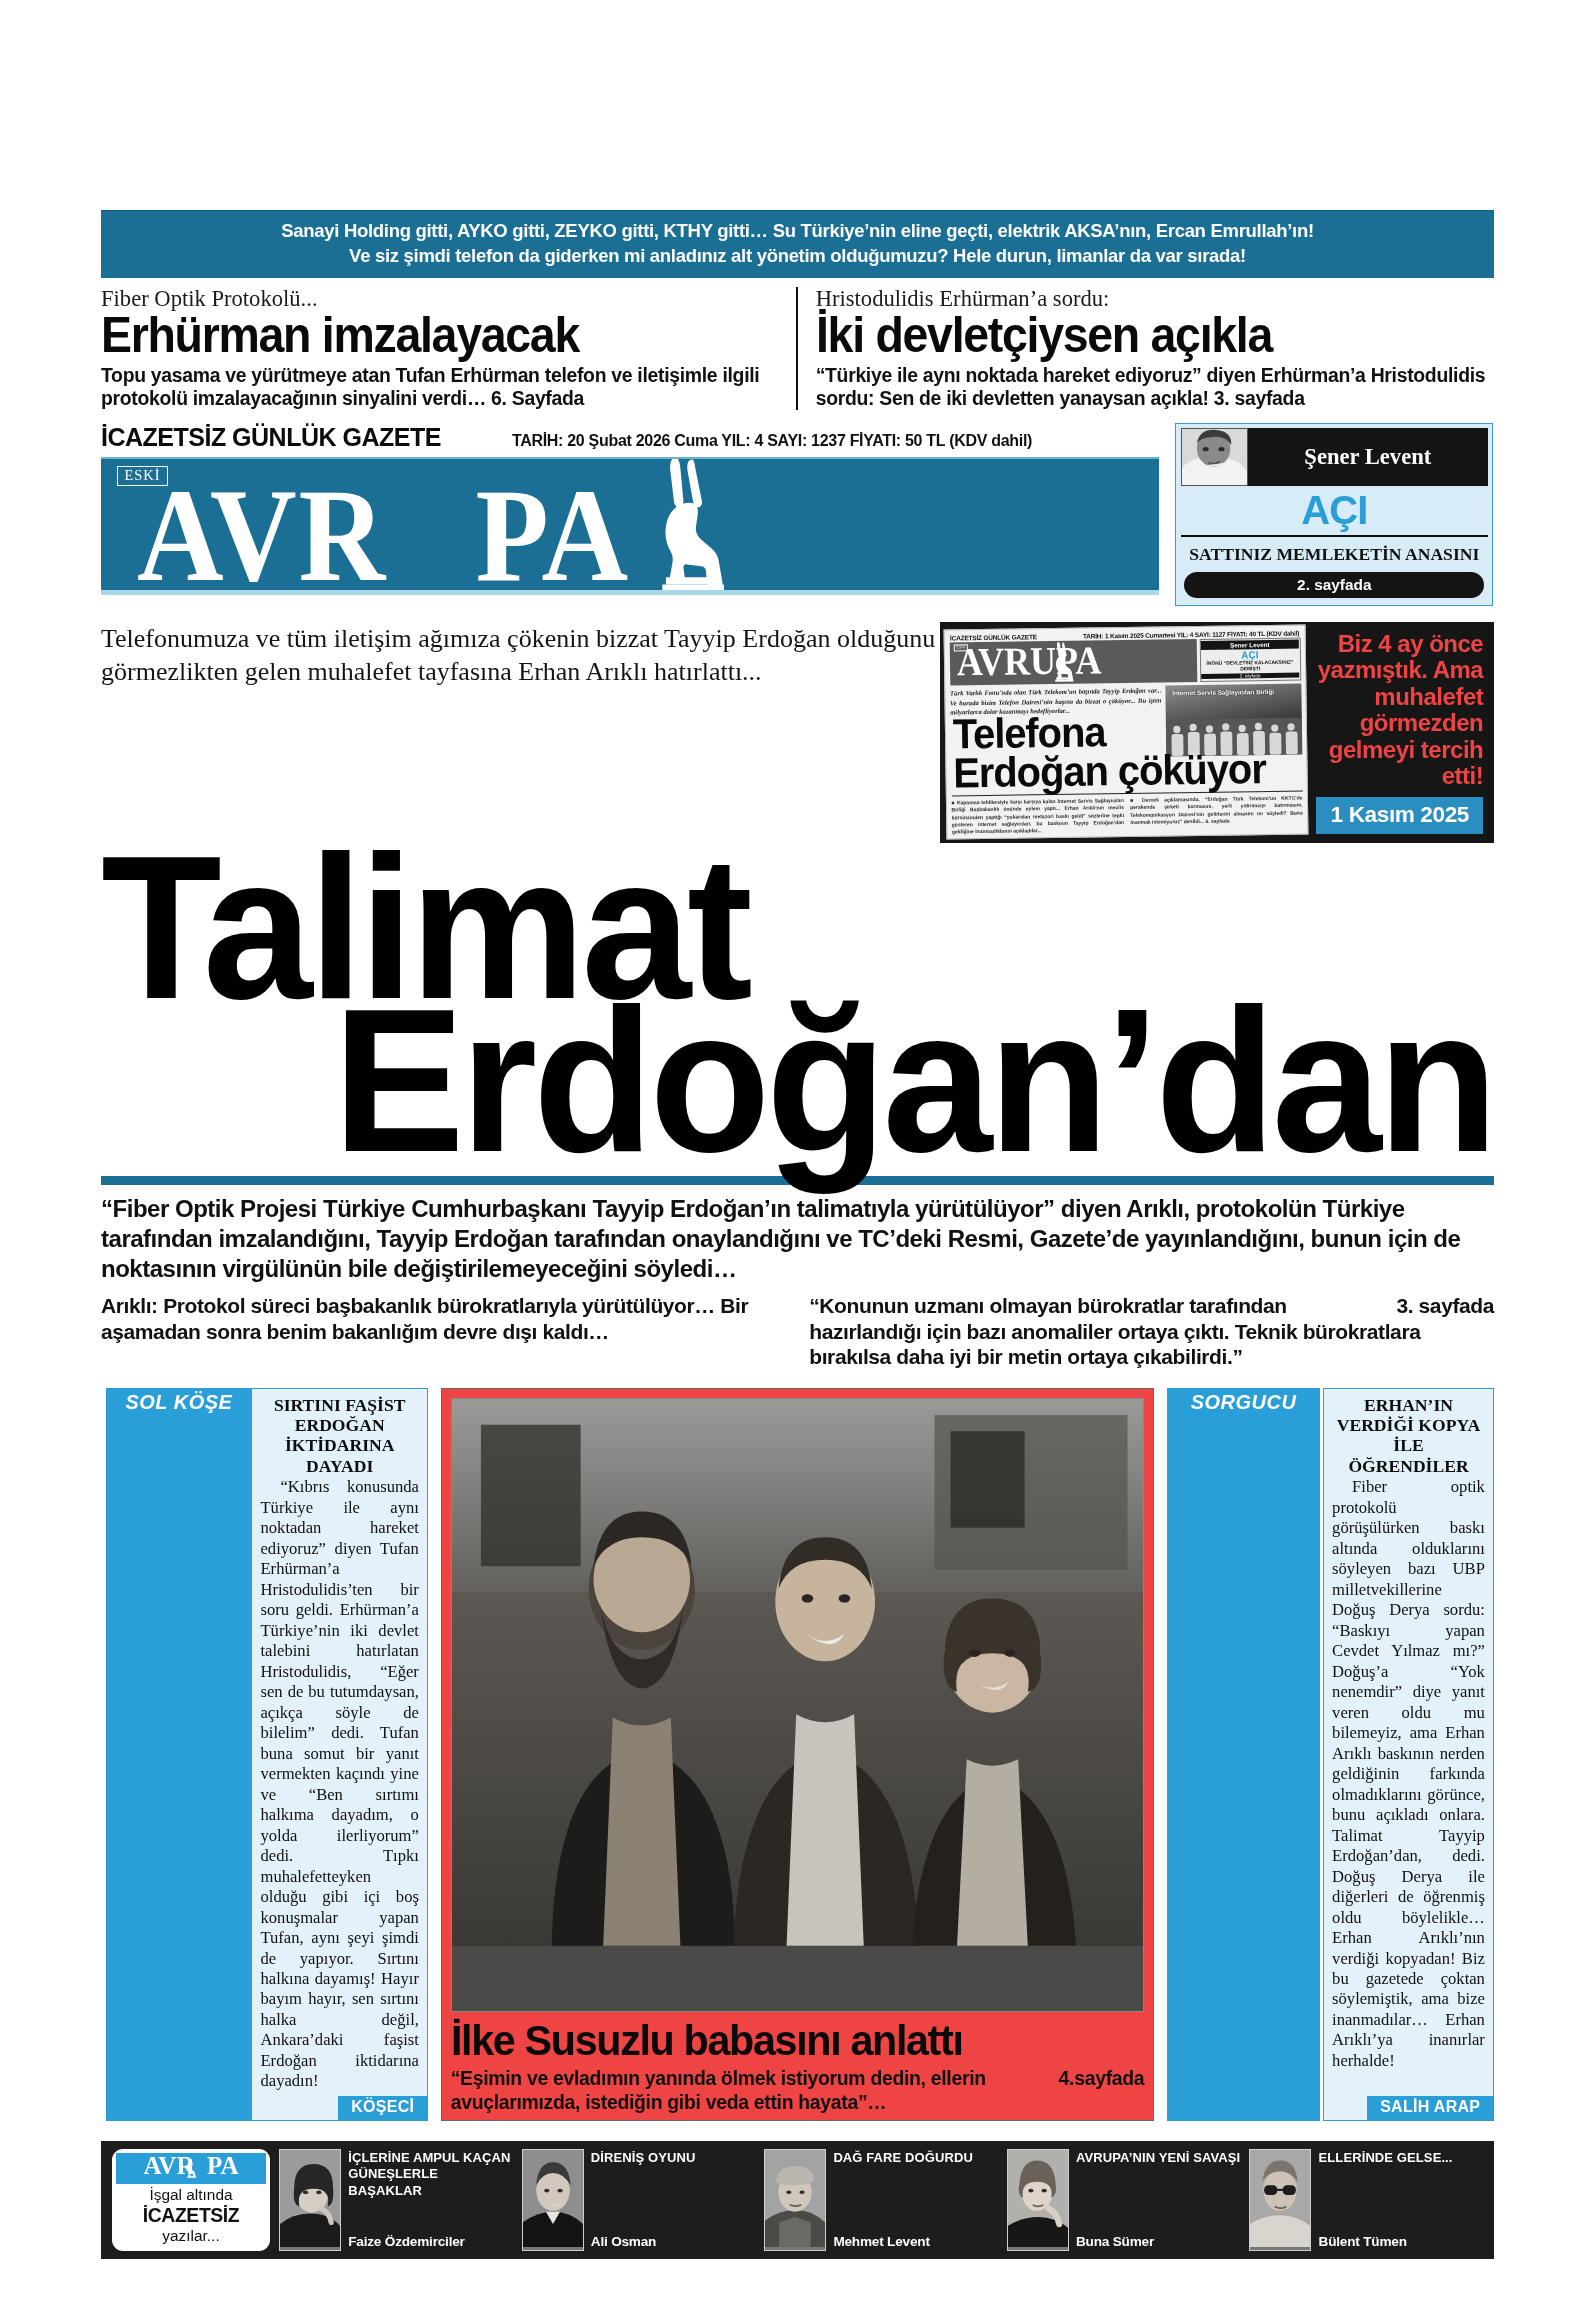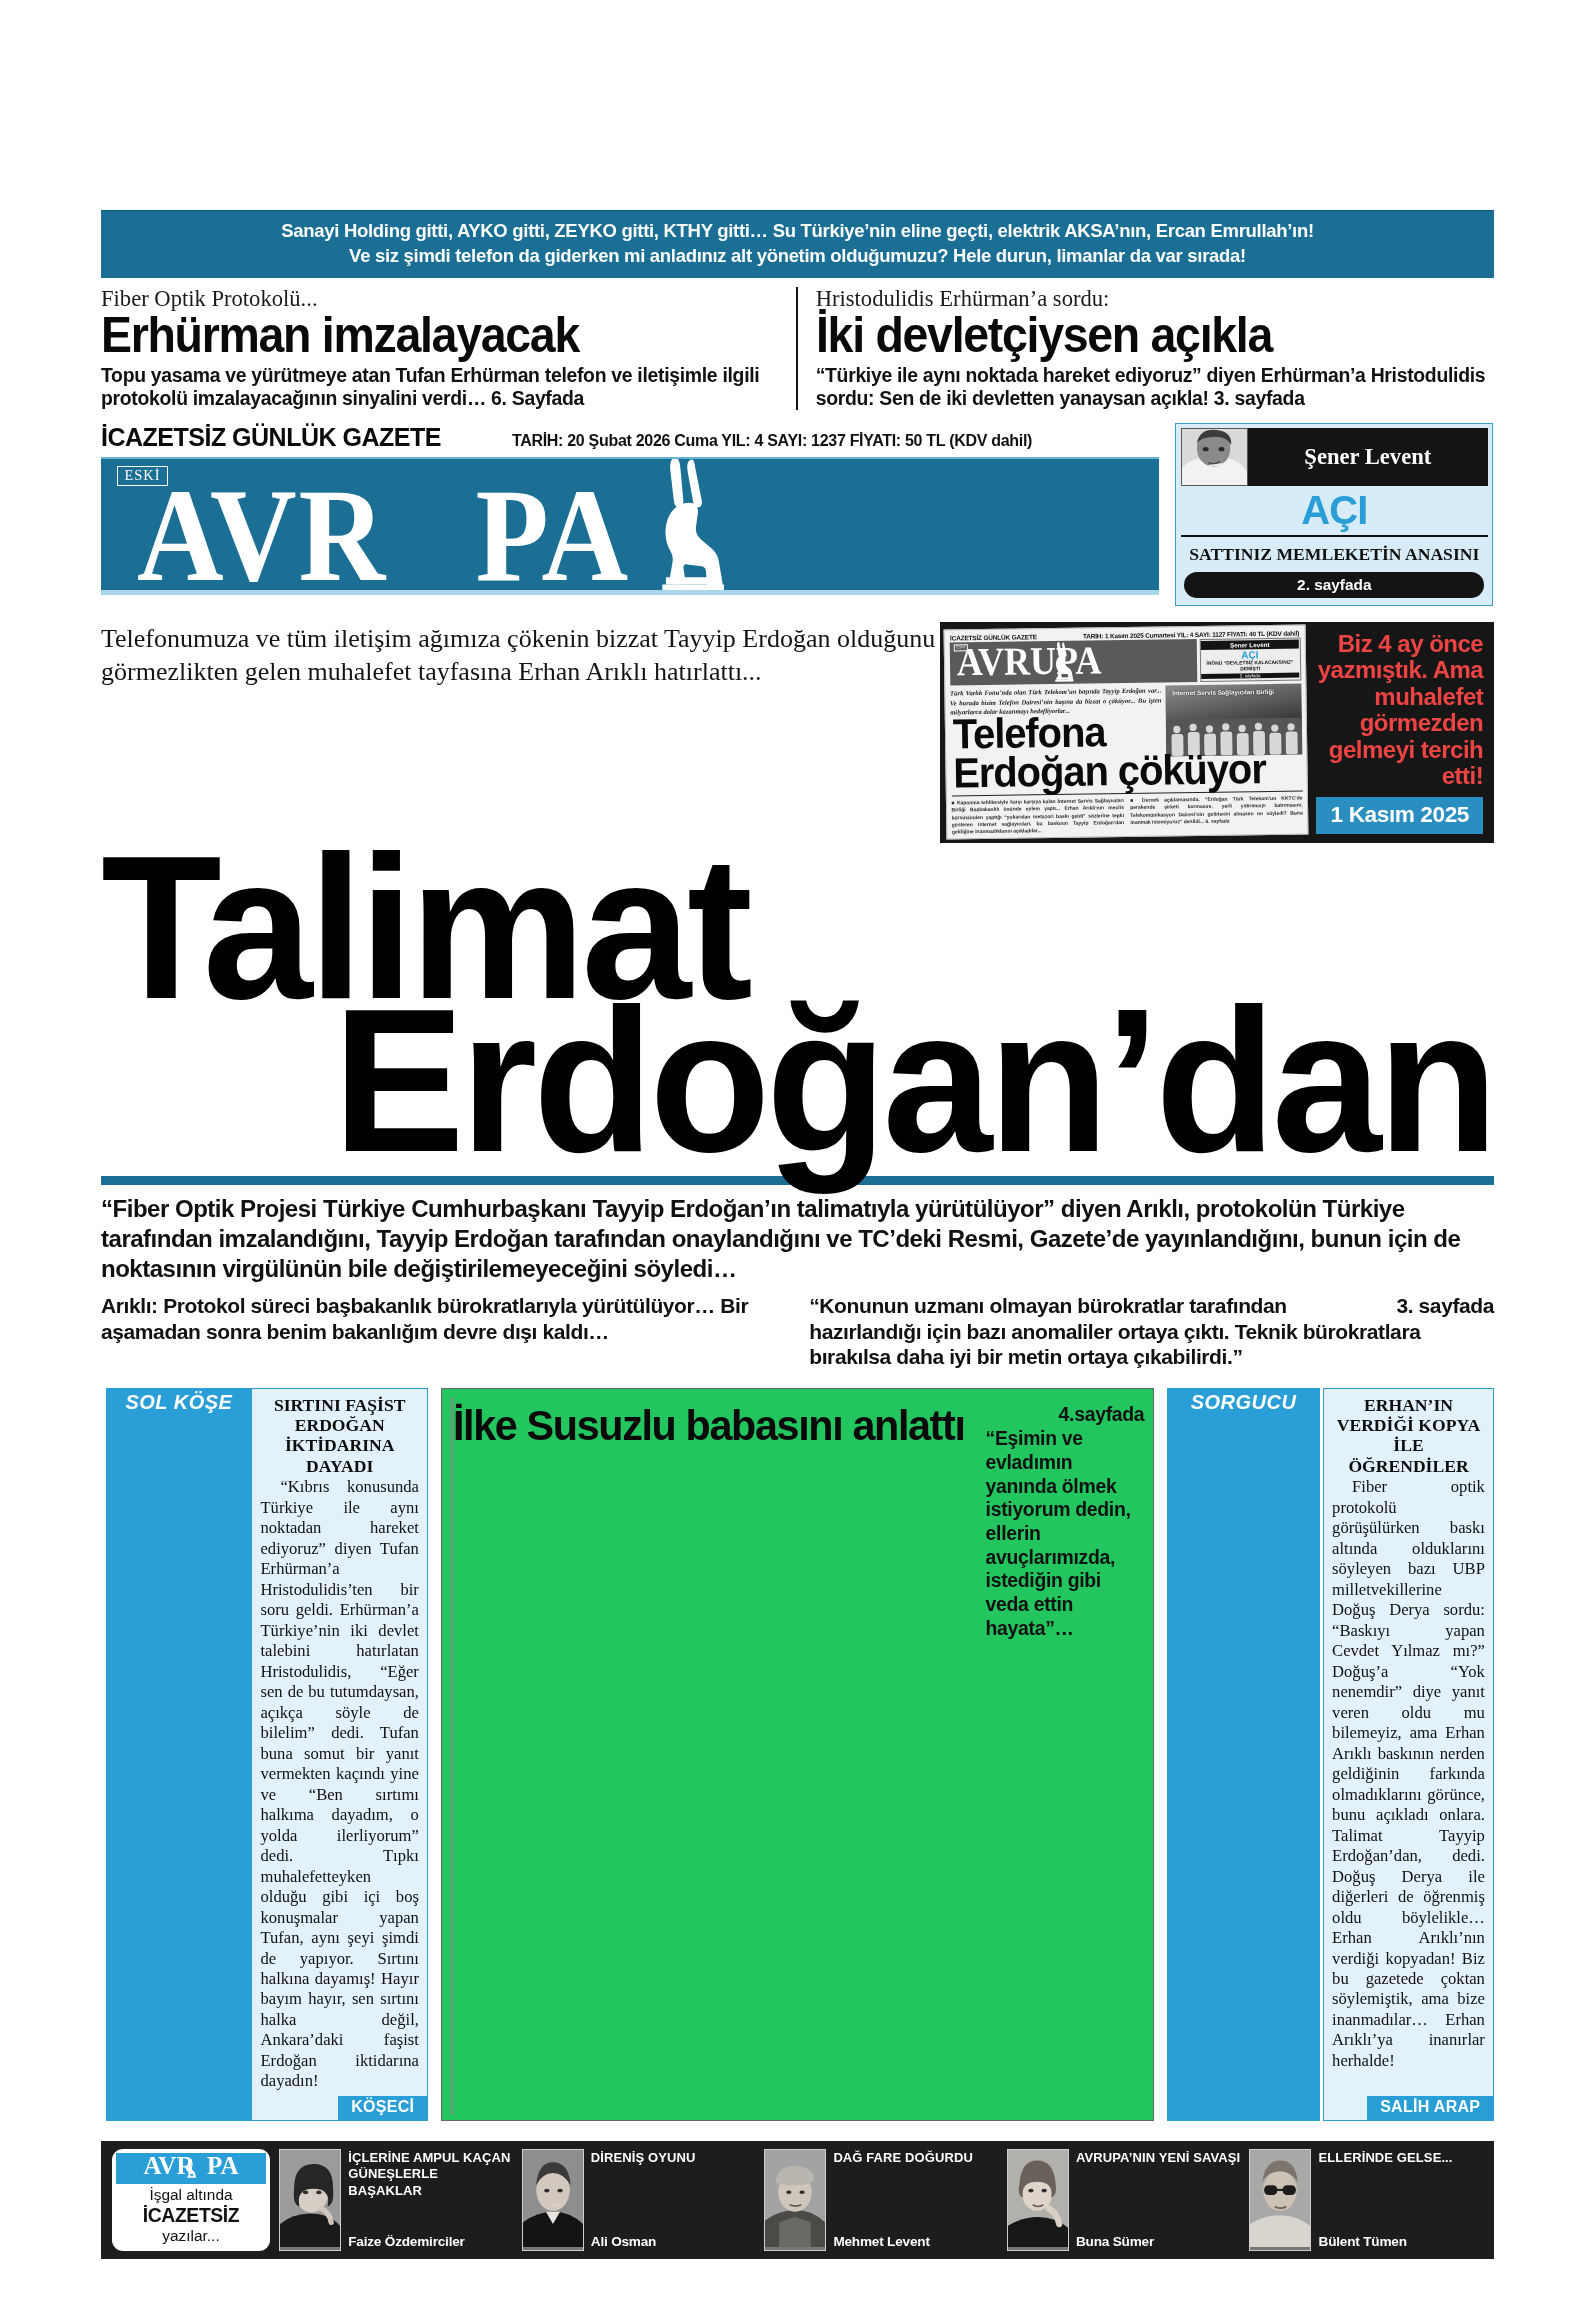--- a/index.html
+++ b/index.html
@@ -445,25 +445,25 @@
     font-weight:bold;
     font-size:16px;
     padding:2.7px 12.7px 3.6px 12.7px;
     margin:3.6px -8.1px -3.6px 0;
     letter-spacing:0.3px;
   }
 
   .center-col { flex:1 1 auto; display:flex; flex-direction:column; }
   .center-frame {
     border:1.8px solid #666;
-    background:#22c55e;
+    background:#ef4444;
     padding:9px 9px 5.4px 9px;
     flex:1;
     display:flex;
-    flex-direction:row;
+    flex-direction:column;
   }
   .center-photo {
     flex:1;
     min-height:299px;
     position:relative;
     overflow:hidden;
     background:#4b4a48;
     border:0.9px solid #888;
   }
   .center-head {

